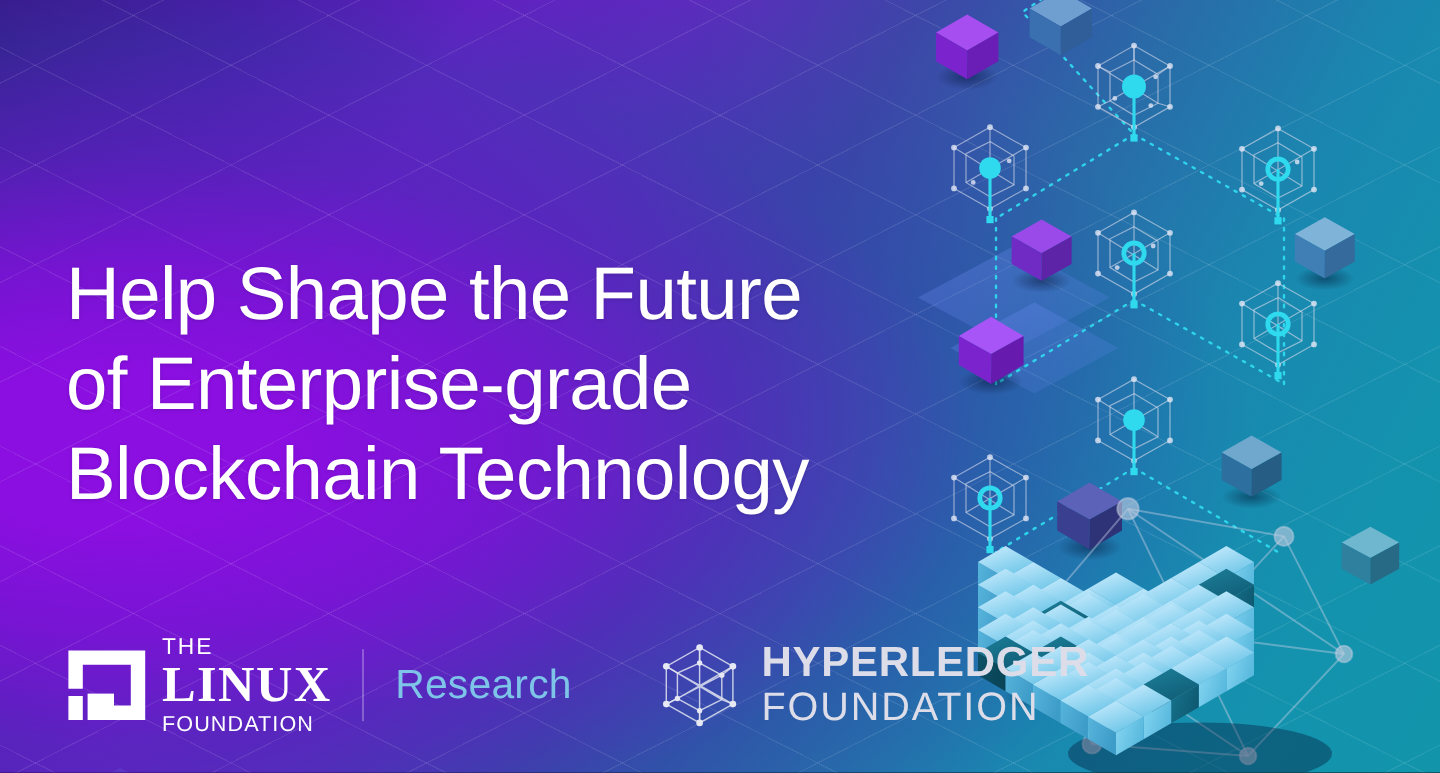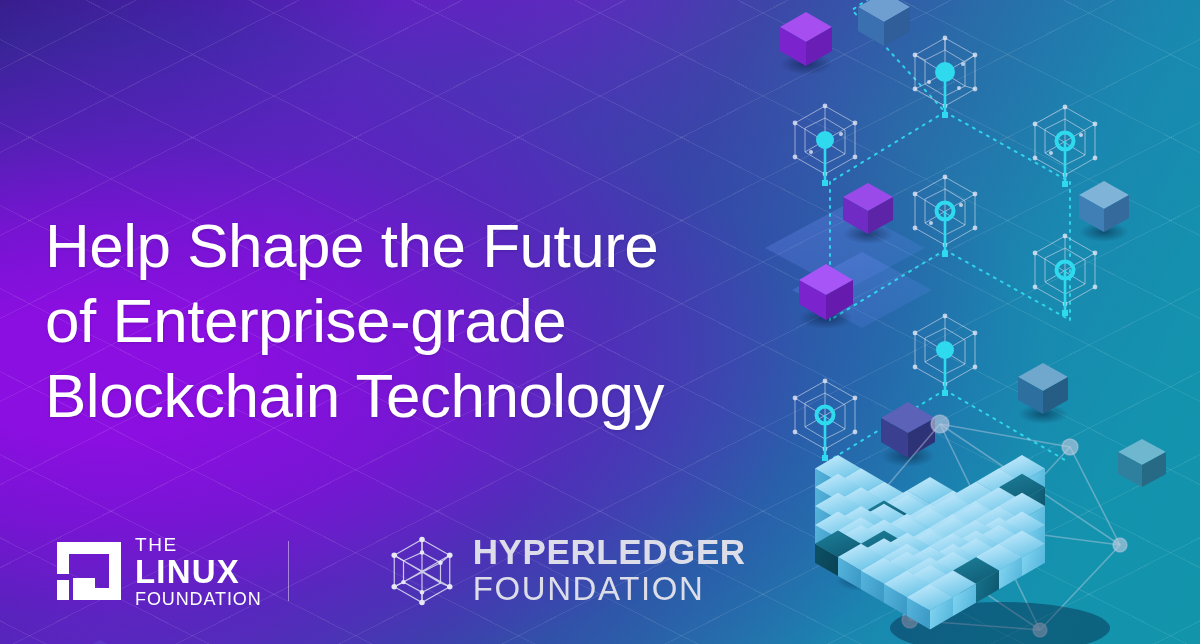--- a/index.html
+++ b/index.html
@@ -25,38 +25,38 @@
   .vignette{
     position:absolute;inset:0;
     background:radial-gradient(130% 120% at 50% 50%, rgba(0,0,0,0) 55%, rgba(0,0,0,0.16) 100%);
     pointer-events:none;
   }
 
   .art{position:absolute;inset:0;}
 
   
   .headline{
-    position:absolute;left:45px;top:166px;
+    position:absolute;left:55px;top:166px;
     color:#ffffff;
     font-size:62px;
     line-height:75px;
     font-weight:400;
     letter-spacing:-0.5px;
     white-space:pre-line;
     text-shadow:0 1px 3px rgba(20,0,50,0.18);
   }
 
   
   .logobar{position:absolute;left:55px;top:528px;height:86px;display:flex;align-items:center;}
 
   .lf-logo{display:flex;align-items:center;}
   .lf-mark{width:68px;height:62px;flex:none;}
   .lf-words{margin-left:12px;color:#fff;line-height:1;}
   .lf-the{font-size:19px;letter-spacing:1.6px;font-weight:400;}
-  .lf-linux{font-size:33px;font-weight:700;letter-spacing:1.2px;margin-top:1px;}
+  .lf-linux{font-size:42px;font-weight:700;letter-spacing:1.2px;margin-top:1px;font-family:Liberation Serif, serif;}
   .lf-foundation{font-size:18px;letter-spacing:0.9px;font-weight:400;margin-top:2px;}
 
   .divider{width:1px;height:60px;background:rgba(255,255,255,0.45);margin:0 26px;}
 
   .research{
     color:#7ec4e9;font-size:34px;font-weight:400;letter-spacing:0.2px;
   }
 
   .hl-logo{display:flex;margin-left:70px;}
   .hl-mark{width:74px;height:74px;flex:none;}
@@ -669,20 +669,21 @@
       </svg>
       <div class="lf-words">
         <div class="lf-the">THE</div>
         <div class="lf-linux">LINUX</div>
         <div class="lf-foundation">FOUNDATION</div>
       </div>
     </div>
 
     <div class="divider"></div>
 
+    <div class="research">Research</div>
 
     <div class="hl-logo">
       <svg class="hl-mark" viewBox="-40 -40 80 80">
         <g stroke="rgba(225,228,240,0.85)" stroke-width="1.3" fill="none">
           <polygon points="0,-34 30,-17 30,17 0,34 -30,17 -30,-17"></polygon>
           <polygon points="0,-20 20,-9 20,13 0,23 -20,12 -20,-11"></polygon>
           <path d="M0,-34 L0,-20 M30,-17 L20,-9 M30,17 L20,13 M0,34 L0,23 M-30,17 L-20,12 M-30,-17 L-20,-11"></path>
           <path d="M-30,-17 L20,13 M30,-17 L-20,12 M0,-34 L0,34 M-30,17 L20,-9 M30,17 L-20,-11"></path>
         </g>
         <g fill="#e6e9f3">

